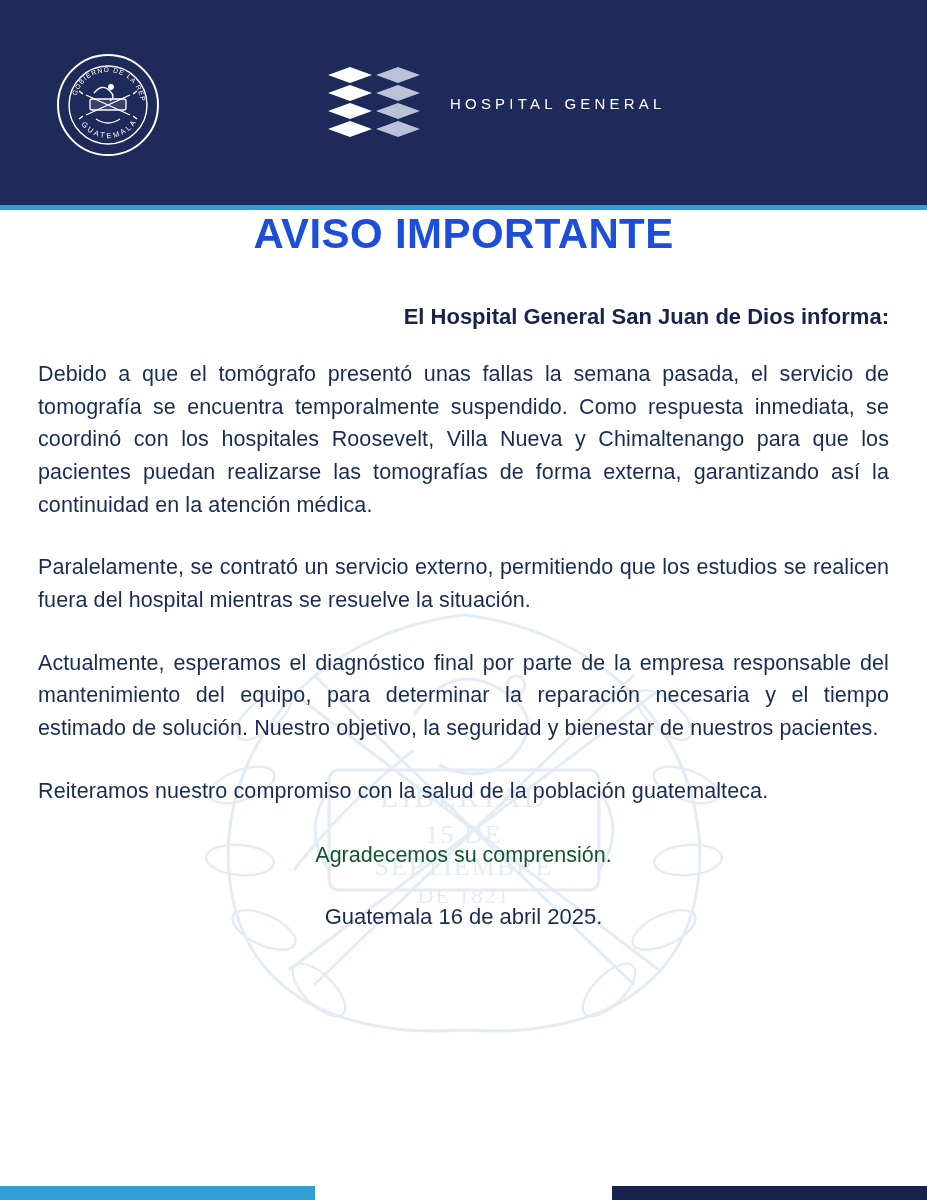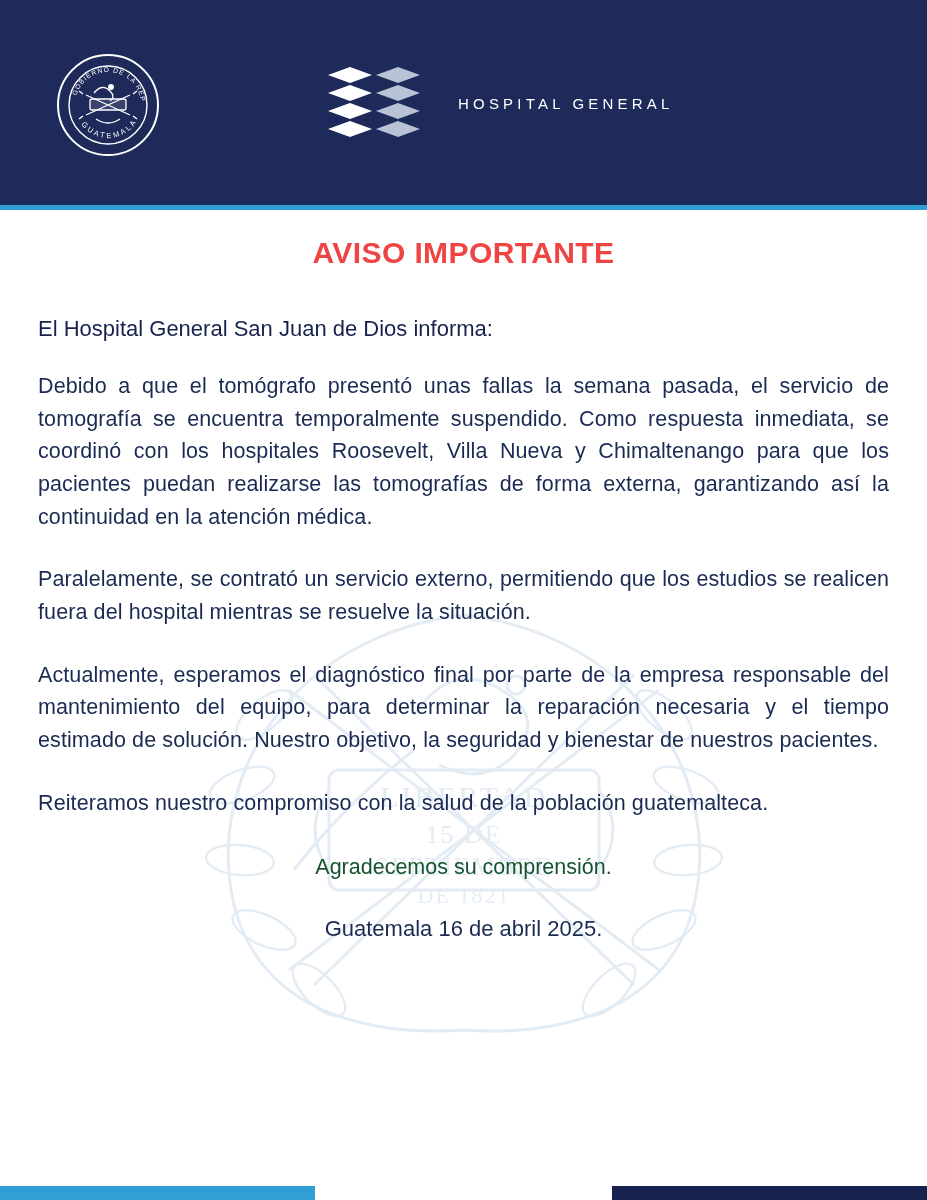--- a/index.html
+++ b/index.html
@@ -65,21 +65,21 @@
   .mspas-text .l4 {
     font-size: 22px;
     font-weight: 700;
     letter-spacing: .1px;
   }
 
   
   .hospital {
     display: flex;
     align-items: center;
-    gap: 34px;
+    gap: 26px;
     margin-left: 168px;
   }
   .chevrons { width: 96px; height: 76px; flex: 0 0 96px; }
   .hosp-text { color: #ffffff; }
   .hosp-text .h1 {
     font-size: 15px;
     letter-spacing: 4.2px;
     font-weight: 500;
     margin-bottom: 3px;
   }
@@ -104,32 +104,31 @@
 
   
   .body {
     position: relative;
     z-index: 2;
     padding: 0 38px;
   }
 
   .notice-title {
     text-align: center;
-    color: #ef4444;
-    font-size: 30px;
+    color: #1d4ed8;
+    font-size: 42px;
     font-weight: 700;
     letter-spacing: .4px;
-    margin-top: 26px;
   }
 
   .subtitle {
-    text-align: left;
+    text-align: right;
     color: #17224f;
     font-size: 22px;
-    font-weight: 400;
+    font-weight: 700;
     margin-top: 46px;
   }
 
   .para {
     color: #1a2a52;
     font-size: 21.5px;
     line-height: 1.52;
     text-align: justify;
     text-justify: inter-word;
     margin-top: 28px;

